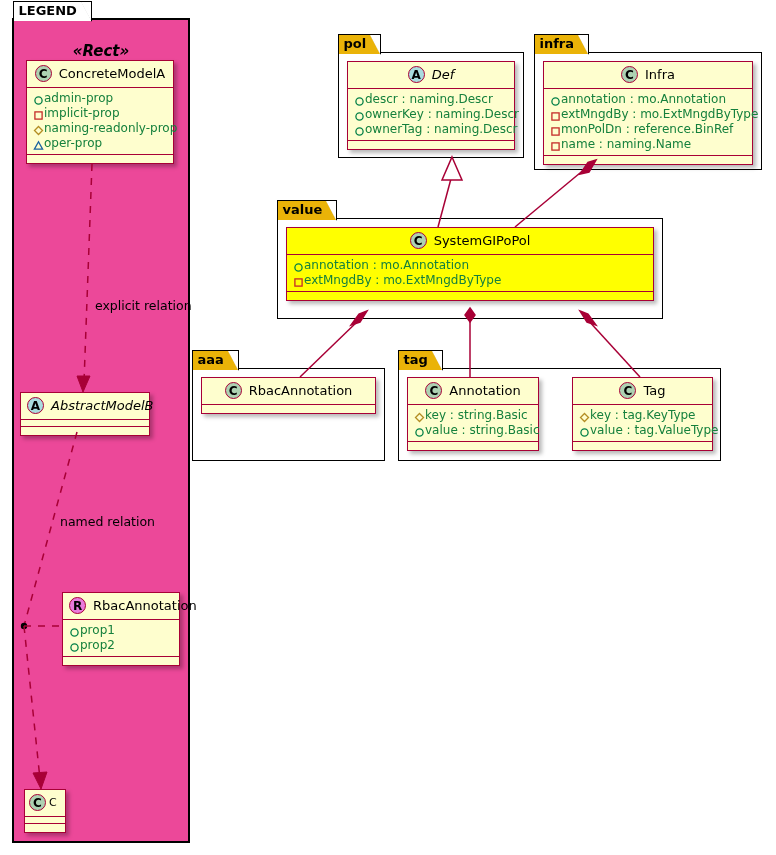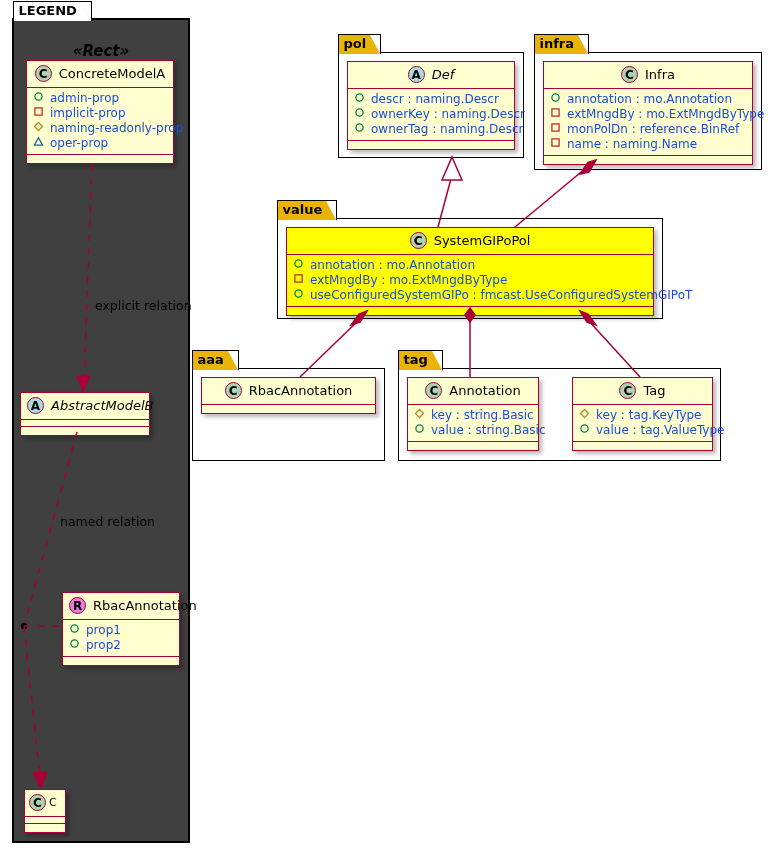--- a/index.html
+++ b/index.html
@@ -27,21 +27,21 @@
   }
 
   
   .pkg {
     position: absolute;
     border: 1.5px solid #000000;
     background: #FFFFFF;
     z-index: 1;
   }
   .pkg.legend-frame {
-    background: #404040;
+    background: #ec4899;
     border: 2px solid #000000;
   }
   .pkg-tab {
     position: absolute;
     top: -19px;
     left: -1.5px;
     height: 20px;
     border: 1.5px solid #000000;
     border-bottom: none;
     background: #eab308;
@@ -97,24 +97,23 @@
     font-family: "DejaVu Sans", sans-serif;
   }
   .cls-name.abstract { font-style: italic; }
   .cls-attrs {
     padding: 3px 6px 3px 6px;
     border-bottom: 1.5px solid #A80036;
   }
   .cls-methods { height: 8px; }
   .attr {
     display: flex;
-    align-items: flex-start;
-    gap: 6px;
+    align-items: flex-end;
     font-size: 12px;
-    color: #1d4ed8;
+    color: #15803d;
     line-height: 15px;
     white-space: nowrap;
     font-family: "DejaVu Sans", sans-serif;
   }
 
   
   .badge {
     width: 17px; height: 17px;
     border-radius: 50%;
     display: inline-flex;
@@ -312,26 +311,20 @@
               <circle cx="5.5" cy="5.5" r="3.6" fill="none" stroke="#038048" stroke-width="1.3"></circle>
             </svg></span>
         <span>annotation : mo.Annotation</span>
       </div>
       <div class="attr">
         <span class="vis"><svg width="11" height="11" viewBox="0 0 11 11">
               <rect x="1.9" y="1.9" width="7.2" height="7.2" fill="none" stroke="#C42B29" stroke-width="1.3"></rect>
             </svg></span>
         <span>extMngdBy : mo.ExtMngdByType</span>
       </div>
-      <div class="attr">
-        <span class="vis"><svg width="11" height="11" viewBox="0 0 11 11">
-              <circle cx="5.5" cy="5.5" r="3.6" fill="none" stroke="#038048" stroke-width="1.3"></circle>
-            </svg></span>
-        <span>useConfiguredSystemGIPo : fmcast.UseConfiguredSystemGIPoT</span>
-      </div>
     </div>
     <div class="cls-methods"></div>
   </div>
 
   <div class="pkg" style="left:192px; top:368px; width:193px; height:93px;">
     <div class="pkg-tab">aaa</div>
   </div>
   <div class="cls" style="left:201px; top:377px; width:175px;">
     <div class="cls-head">
       <span class="badge c">C</span>

